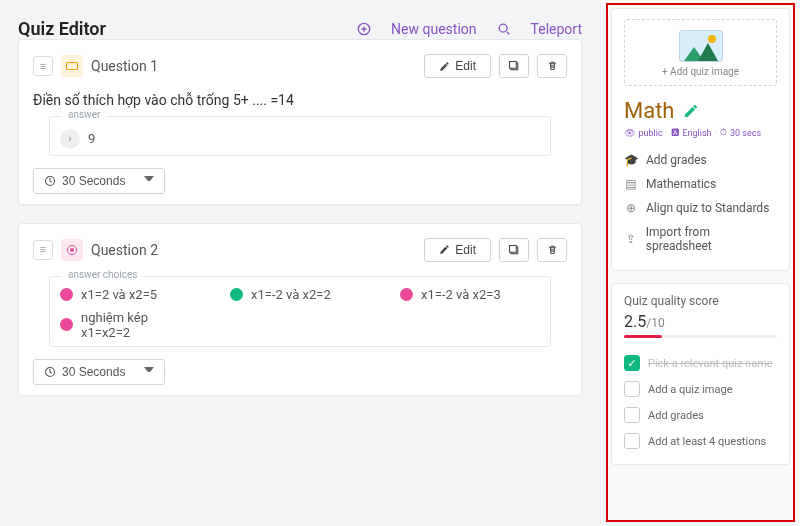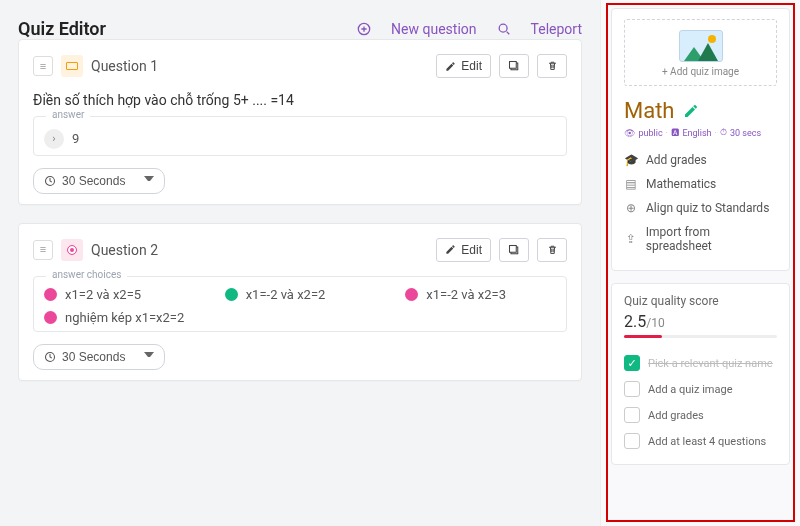--- a/index.html
+++ b/index.html
@@ -18,39 +18,39 @@
   .card { background: #fff; border: 1px solid #e5e7eb; border-radius: 4px; padding: 14px 14px 10px; margin-bottom: 18px; box-shadow: 0 1px 1px rgba(0,0,0,.02); }
   .card-head { display: flex; align-items: center; gap: 8px; margin-bottom: 14px; }
   .handle { width: 20px; height: 20px; border: 1px solid #ddd; border-radius: 3px; display: flex; align-items: center; justify-content: center; color: #999; font-size: 11px; }
   .qtype-ic { width: 22px; height: 22px; border-radius: 3px; display: flex; align-items: center; justify-content: center; }
   .qtype-fill { background: #fff3e0; }
   .qtype-fill::after { content:""; width:10px; height:6px; border:1.5px solid #f59e0b; border-radius:1px; }
   .qtype-mc { background: #fde7ef; }
   .qtype-mc::after { content:""; width:8px; height:8px; border:1.5px solid #ec4899; border-radius:50%; box-shadow: inset 0 0 0 2px #fff, inset 0 0 0 4px #ec4899; }
   .q-title { font-size: 14px; color: #555; }
   .card-actions { margin-left: auto; display: flex; gap: 8px; }
-  .btn { border: 1px solid #d1d5db; background: #fff; padding: 4px 8px; border-radius: 3px; font-size: 12px; display: inline-flex; align-items: center; gap: 5px; cursor: pointer; color:#444; }
+  .btn { border: 1px solid #d1d5db; background: #fff; padding: 4px 14px; border-radius: 3px; font-size: 12px; display: inline-flex; align-items: center; gap: 5px; cursor: pointer; color:#444; }
   .iconbtn { width: 30px; padding: 4px 0; justify-content: center; }
 
   .q-body { font-size: 14px; color: #333; margin-bottom: 8px; }
   .eq sup { font-size: .7em; vertical-align: super; }
   .eq { font-family: "Times New Roman", serif; font-style: italic; }
 
-  .fs { border: 1px solid #e5e7eb; border-radius: 4px; padding: 10px 10px 6px; position: relative; margin: 6px 0 12px; }
+  .fs { border: 1px solid #e5e7eb; border-radius: 4px; padding: 10px 10px 6px; position: relative; margin: 6px 16px 12px; }
   .fs .leg { position: absolute; top: -8px; left: 12px; background: #fff; padding: 0 6px; font-size: 10px; color: #9ca3af; }
   .ans-step { display: inline-flex; align-items: center; gap: 8px; font-size: 13px; color: #555; }
   .ans-step .arrow { width: 20px; height: 20px; border-radius: 50%; background: #eee; color: #888; display:flex; align-items:center; justify-content:center; font-size:11px; }
 
   .choices { display: grid; grid-template-columns: 1fr 1fr 1fr; gap: 8px 30px; }
   .choice { display: flex; align-items: center; gap: 8px; font-size: 13px; color: #555; }
   .dot { width: 13px; height: 13px; border-radius: 50%; flex-shrink: 0; }
   .pink { background:#ec4899; } .green { background:#10b981; }
 
   .timer-row { display: flex; align-items: center; gap: 8px; margin-top: 8px; }
-  .timer-btn { border:1px solid #d1d5db; background:#fff; padding:5px 10px; border-radius:10px; font-size:12px; display:inline-flex; align-items:center; gap:6px; cursor:pointer; color:#555;}
+  .timer-btn { border:1px solid #d1d5db; background:#fff; padding:5px 10px; border-radius:3px; font-size:12px; display:inline-flex; align-items:center; gap:6px; cursor:pointer; color:#555;}
   .caret { width:10px; height:10px; display:inline-block; border-left:4px solid transparent; border-right:4px solid transparent; border-top:5px solid #666; }
 
   
   .side-card { background:#fff; border:1px solid #e5e7eb; border-radius:4px; padding:10px 12px; margin-bottom:12px; }
   .img-drop { border:1px dashed #d1d5db; border-radius:3px; padding:10px 6px 8px; text-align:center; cursor:pointer; }
   .img-ph { width:44px; height:32px; margin:0 auto 4px; background:linear-gradient(#d9eefc,#d9eefc); border:1px solid #bcd4e6; border-radius:3px; position:relative; overflow:hidden; }
   .img-ph::before { content:""; position:absolute; bottom:0; left:4px; width:0; height:0; border-left:10px solid transparent; border-right:10px solid transparent; border-bottom:14px solid #2e9e6b; }
   .img-ph::after { content:""; position:absolute; bottom:0; right:4px; width:0; height:0; border-left:10px solid transparent; border-right:10px solid transparent; border-bottom:18px solid #1f7a4d; }
   .img-ph .sun{ position:absolute; top:4px; right:6px; width:8px; height:8px; background:#f5b301; border-radius:50%; }
   .img-drop .t { font-size:10px; color:#888; }

